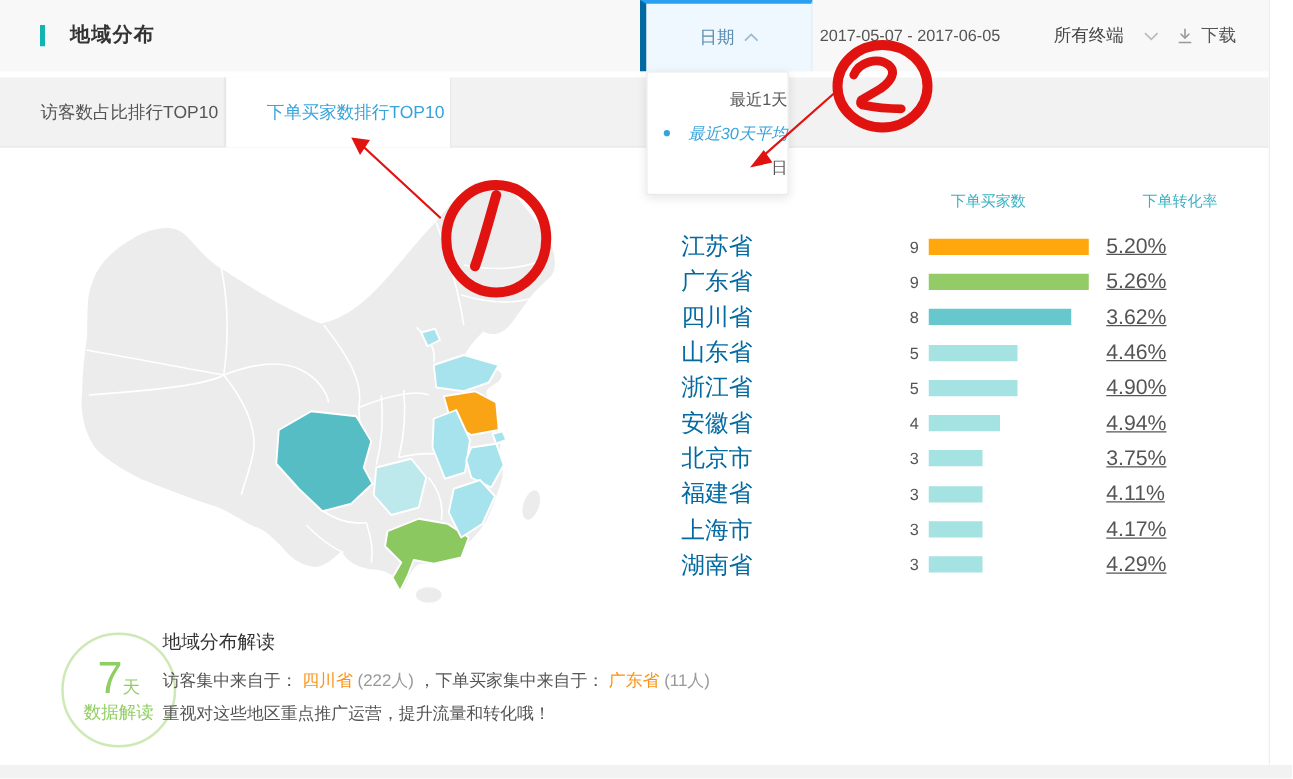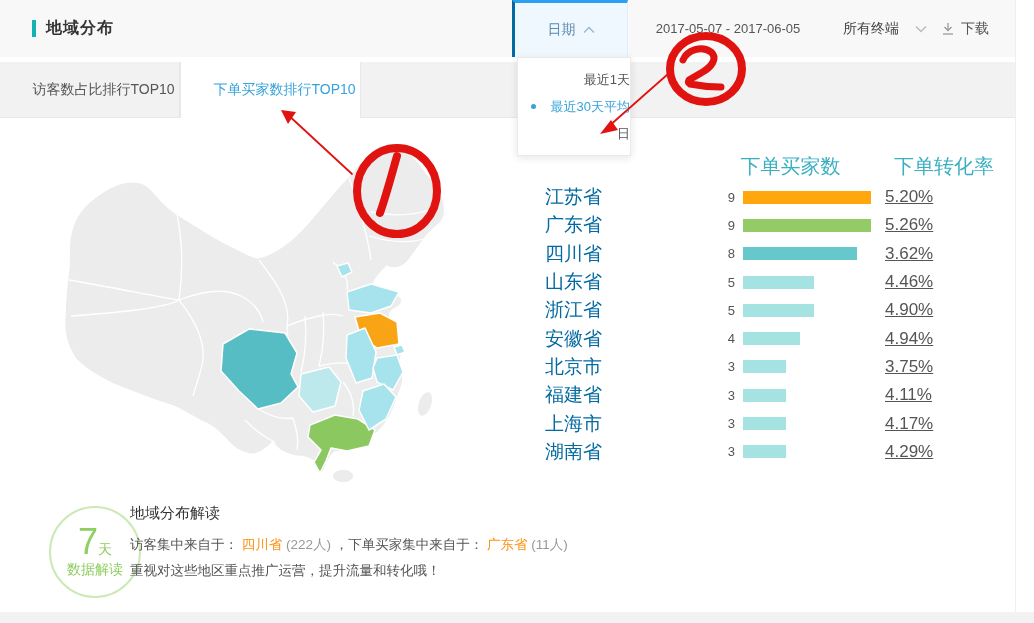--- a/index.html
+++ b/index.html
@@ -3,27 +3,27 @@
 <meta charset="utf-8">
 <style>
   * { margin:0; padding:0; box-sizing:border-box; }
   html,body { background:#fff; }
   .page {
     position:relative; width:1034px; height:623px; overflow:hidden;
     background:#fff; font-family:"Liberation Sans","DejaVu Sans",sans-serif; color:#555;
   }
   
   .top-band { position:absolute; left:0; top:0; width:1015px; height:57px; background:#f8f8f8; }
-  .module-title { position:absolute; left:32px; top:0; height:57px; display:flex; align-items:center; gap:10px; }
+  .module-title { position:absolute; left:32px; top:0; height:57px; display:flex; align-items:center; gap:20px; }
   .title-bar { width:4px; height:17px; background:#12b3b3; }
   .title-text { font-size:16px; font-weight:bold; color:#333; letter-spacing:1px; }
   .date-btn {
-    position:absolute; left:512px; top:0; width:116px; height:57px;
+    position:absolute; left:512px; top:0; width:138px; height:57px;
     background:#eff8fe; border-top:3px solid #2b9ff0;
-    border-left:3px solid #0369a1; border-right:1px solid #e3eef7;
+    border-left:5px solid #0369a1; border-right:1px solid #e3eef7;
     display:flex; align-items:center; justify-content:center; gap:7px;
     font-size:14px; color:#5b8cb0; cursor:pointer;
   }
   .date-range { position:absolute; left:638px; top:0; width:180px; height:57px;
     display:flex; align-items:center; justify-content:center; font-size:13px; color:#555; }
   .terminal-select { position:absolute; left:843px; top:0; height:57px;
     display:flex; align-items:center; gap:16px; font-size:14px; color:#444; cursor:pointer; }
   .download-btn { position:absolute; left:941px; top:0; height:57px;
     display:flex; align-items:center; gap:6px; font-size:14px; color:#555; cursor:pointer; }
   
@@ -33,25 +33,25 @@
     font-size:14px; cursor:pointer;padding-left:28px; }
   .tab.inactive { left:0; width:180px; color:#555; border-right:1px solid #e8e8e8; }
   .tab.active { left:180px; width:181px; height:56px; background:#fff; color:#36a3dc;
     border-left:1px solid #e8e8e8; border-right:1px solid #e8e8e8; z-index:2; }
   
   .dropdown { position:absolute; left:517px; top:57px; width:114px; z-index:40;
     background:#fff; border:1px solid #eaeaea; box-shadow:0 2px 8px rgba(0,0,0,.10); padding:8px 0;text-align:right; }
   .dd-item { position:relative; height:27px; line-height:27px; padding-left:26px;
     font-size:13px; color:#555; cursor:pointer; white-space:nowrap; }
   .dd-item .dot { display:none; }
-  .dd-item.selected { color:#36a3dc; }
+  .dd-item.selected { color:#36a3dc;font-style:italic; }
   .dd-item.selected .dot { display:block; position:absolute; left:13px; top:11px;
     width:5px; height:5px; border-radius:50%; background:#36a3dc; }
   
-  .col-head { position:absolute; top:153px; font-size:20px; color:#3aafc2; text-align:center; }
+  .col-head { position:absolute; top:153px; font-size:12px; color:#3aafc2; text-align:center; }
   .col-head.buyers { left:733px; width:115px; }
   .col-head.conv   { left:888px; width:112px; }
   .rows { position:absolute; left:540px; top:183px; width:470px; }
   .crow { position:relative; display:flex; align-items:center; height:28.3px; }
   .prov { width:95px; padding-left:5px; font-size:19px; color:#0369a1; }
   .num  { width:100px; text-align:right; font-size:13px; color:#555; }
   .bar-wrap { margin-left:8px; width:140px; height:13px; }
   .bar { height:13px; }
   .pct { position:absolute; left:345px; width:120px; text-align:left; font-size:17px; color:#555;text-decoration:underline; }
   

